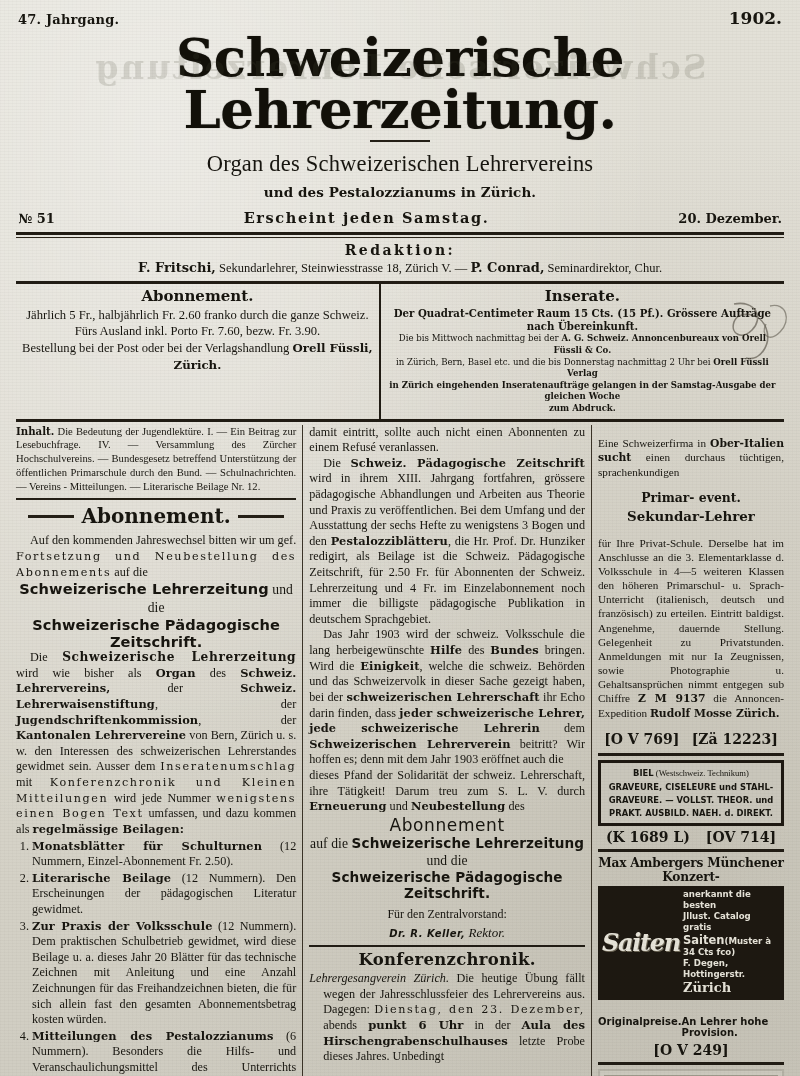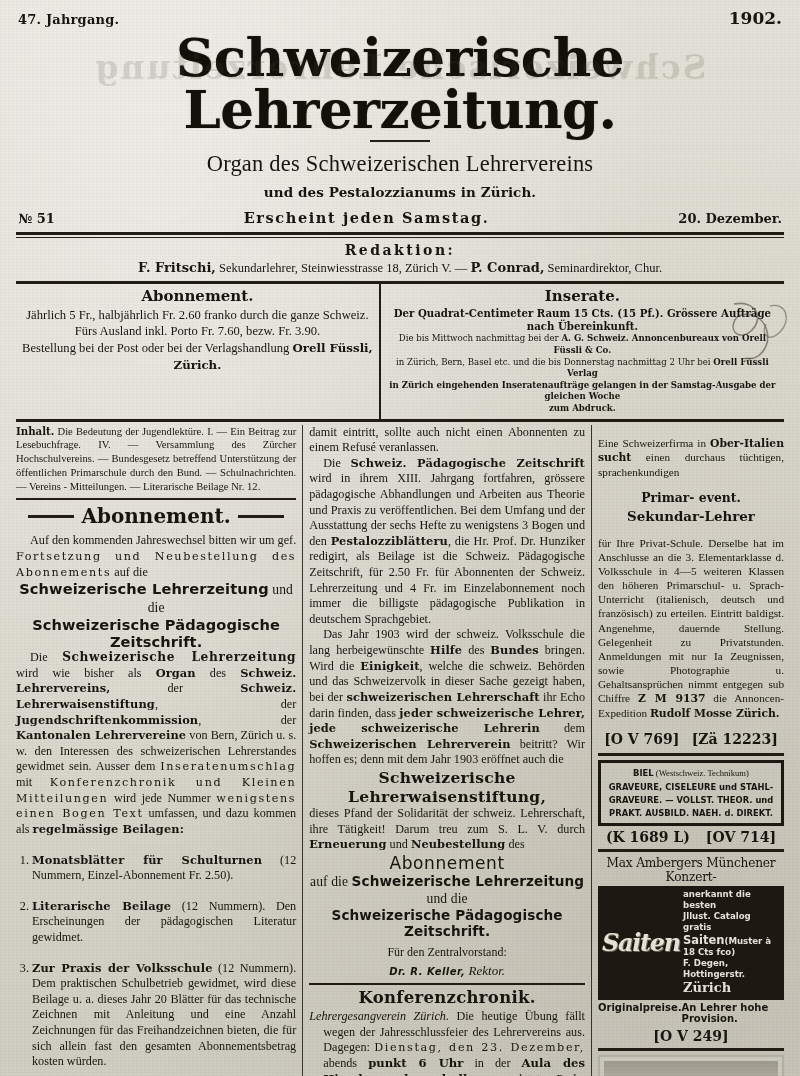--- a/index.html
+++ b/index.html
@@ -94,21 +94,21 @@
   .head-abo{display:flex;align-items:center;justify-content:center;gap:7px;margin:4px 0 5px;}
   .head-abo .dash{height:3px;background:#241f16;width:46px;}
   .head-abo .t{font-family:"DejaVu Serif",serif;font-weight:bold;font-size:20px;}
 
   .ctr{text-align:center;}
   .big1{font-family:"DejaVu Sans",sans-serif;font-weight:bold;font-size:14.6px;letter-spacing:.1px;}
   .big1 .reg{font-family:"Liberation Serif",serif;font-weight:normal;font-size:13.6px;}
   .blk{font-family:"DejaVu Serif",serif;font-weight:bold;letter-spacing:.6px;}
 
   ol.beilagen{margin:0;padding-left:16px;font-size:12.2px;line-height:1.28;text-align:justify;}
-  ol.beilagen li{margin-top:15px;}
+  ol.beilagen li{margin-top:1px;}
   ol.beilagen::marker{font-weight:bold;}
 
   .kh{text-align:center;font-family:"DejaVu Serif",serif;font-weight:bold;font-size:16.5px;
     margin:3px 0 2px;letter-spacing:.3px;}
   .hr-k{height:2.5px;background:#211c14;margin:4px 0 0;}
   .kitem{font-size:12.2px;line-height:1.28;text-align:justify;margin-top:1px;padding-left:14px;text-indent:-14px;}
   .kitem i{font-family:"Liberation Serif",serif;font-style:italic;}
   .kitem b{font-family:"DejaVu Serif",serif;font-weight:bold;font-size:11.6px;}
 
   
@@ -117,29 +117,29 @@
   .ad b{font-family:"DejaVu Serif",serif;font-weight:bold;font-size:10.8px;}
   .chiffre{display:flex;justify-content:space-around;font-family:"DejaVu Serif",serif;
     font-weight:bold;font-size:14px;margin-top:4px;}
   .adrule{height:3px;background:#211c14;margin:4px 0;}
 
   .box-grav{border:3px solid #1d1811;background:#c9c6bb;padding:3px 2px;text-align:center;}
   .grav-h{font-family:"DejaVu Serif",serif;font-weight:bold;font-size:14.6px;letter-spacing:-.3px;line-height:1.05;}
   .grav-s{font-family:"DejaVu Sans",sans-serif;font-weight:bold;font-size:8.4px;line-height:1.35;margin-top:2px;}
   .grav-s .thin{font-family:"Liberation Serif",serif;font-weight:normal;font-size:8.6px;}
 
-  .amb{font-family:"DejaVu Serif",serif;font-weight:normal;font-size:12.2px;text-align:center;
+  .amb{font-family:"DejaVu Serif",serif;font-weight:bold;font-size:12.2px;text-align:center;
     letter-spacing:-.2px;margin-top:3px;}
   .zith{background:#1d1811;color:#e6e3d8;padding:3px 4px;margin-top:2px;display:flex;align-items:center;gap:3px;}
   .zith-l{font-family:"DejaVu Serif",serif;font-weight:bold;font-size:24px;font-style:italic;
     letter-spacing:-1.3px;line-height:.9;text-shadow:1px 1px 0 #6d6757;}
   .zith-r{font-size:8.6px;line-height:1.28;font-family:"DejaVu Sans",sans-serif;font-weight:bold;flex:1;}
   .zith-r .big{font-size:11.5px;}
   .zith-r .zz{font-size:13px;font-family:"DejaVu Serif",serif;}
-  .origp{display:flex;justify-content:space-between;align-items:baseline;margin-top:2px;}
+  .origp{display:flex;justify-content:space-between;align-items:baseline;margin-top:16px;}
   .origp .a{font-family:"DejaVu Sans",sans-serif;font-weight:bold;font-size:10px;}
   .origp .b{font-family:"DejaVu Sans",sans-serif;font-weight:bold;font-size:10px;}
 
   .hecto{margin-top:4px;border:2px solid #b3b0a4;padding:4px;background:#cbc8bd;}
   .hecto-inner{background:#2b251c;position:relative;height:178px;overflow:hidden;}
   .sky{position:absolute;left:0;right:0;top:0;height:78px;
     background:linear-gradient(#9e9a8c,#c6c3b6 55%,#8d8a7d);}
 
   .scribble{position:absolute;right:4px;top:300px;width:80px;height:70px;opacity:.75;}
 </style>
@@ -222,21 +222,20 @@
       </ol>
 
     </div>
 
     <div class="col col2">
       <div class="body">damit eintritt, sollte auch nicht einen Abonnenten zu einem Refusé veranlassen.</div>
       <div class="body">
         <p class="ind"><span>Die </span><span class="bold">Schweiz. Pädagogische Zeitschrift</span><span> wird in ihrem XIII. Jahrgang fortfahren, grössere pädagogische Abhandlungen und Arbeiten aus Theorie und Praxis zu veröffentlichen.  Bei dem Umfang und der Ausstattung der sechs Hefte zu wenigstens 3 Bogen und den </span><span class="bold">Pestalozziblätteru</span><span>, die Hr. Prof. Dr. Hunziker redigirt, als Beilage ist die Schweiz. Pädagogische Zeitschrift, für 2.50 Fr. für Abonnenten der Schweiz. Lehrerzeitung und 4 Fr. im Einzelabonnement noch immer die billigste pädagogische Publikation in deutschem Sprachgebiet.</span></p>
         <p class="ind"><span>Das Jahr 1903 wird der schweiz. Volksschule die lang herbeigewünschte </span><span class="bold">Hilfe</span><span> des </span><span class="bold">Bundes</span><span> bringen. Wird die </span><span class="bold">Einigkeit</span><span>, welche die schweiz. Behörden und das Schweizervolk in dieser Sache gezeigt haben, bei der </span><span class="bold">schweizerischen Lehrerschaft</span><span> ihr Echo darin finden, dass </span><span class="bold">jeder schweizerische Lehrer, jede schweizerische Lehrerin</span><span> dem </span><span class="bold">Schweizerischen Lehrerverein</span><span> beitritt?  Wir hoffen es; denn mit dem Jahr 1903 eröffnet auch die</span></p>
       </div>
-      <div class="ctr blk" style="font-size:15.5px;letter-spacing:.3px;">Schweizerische Lehrerwaisenstiftung,</div>
       <div class="body">
         <p><span>dieses Pfand der Solidarität der schweiz. Lehrerschaft, ihre Tätigkeit!  Darum treu zum S. L. V. durch </span><span class="bold">Erneuerung</span><span> und </span><span class="bold">Neubestellung</span><span> des</span></p>
       </div>
       <div class="ctr" style="font-family:'DejaVu Sans',sans-serif;font-size:17px;letter-spacing:.6px;">Abonnement</div>
       <div class="ctr big1" style="font-size:13.6px;"><span class="reg">auf die </span><span>Schweizerische Lehrerzeitung</span><span class="reg"> und die</span></div>
       <div class="ctr big1" style="font-size:13.6px;">Schweizerische Pädagogische Zeitschrift.</div>
       <div class="ctr" style="font-size:12px;margin-top:6px;">Für den Zentralvorstand:</div>
       <div class="ctr" style="margin-top:1px;"><span style="font-family:'DejaVu Sans',sans-serif;font-weight:bold;font-style:italic;font-size:10px;letter-spacing:.5px;">Dr. R. Keller,</span><span style="font-style:italic;font-size:13px;"> Rektor.</span></div>
 
       <div class="hr-k"></div>
@@ -272,21 +271,21 @@
       </div>
       <div class="adrule"></div>
 
       <div>
         <div class="amb">Max Ambergers Münchener Konzert-</div>
         <div class="zith">
           <div class="zith-l">Saiten</div>
           <div class="zith-r">
             <div>anerkannt die besten</div>
             <div>Jllust. Catalog gratis</div>
-            <div><span class="big">Saiten</span><span>(Muster à 18 Cts fco)</span></div>
+            <div><span class="big">Saiten</span><span>(Muster à 34 Cts fco)</span></div>
             <div><span>F. Degen,</span><span> Hottingerstr. </span><span class="zz">Zürich</span></div>
           </div>
         </div>
         <div class="origp">
           <span class="a">Originalpreise.</span>
           <span class="b">An Lehrer hohe Provision.</span>
         </div>
         <div class="chiffre" style="justify-content:center;">
           <span>[O V 249]</span>
         </div>

